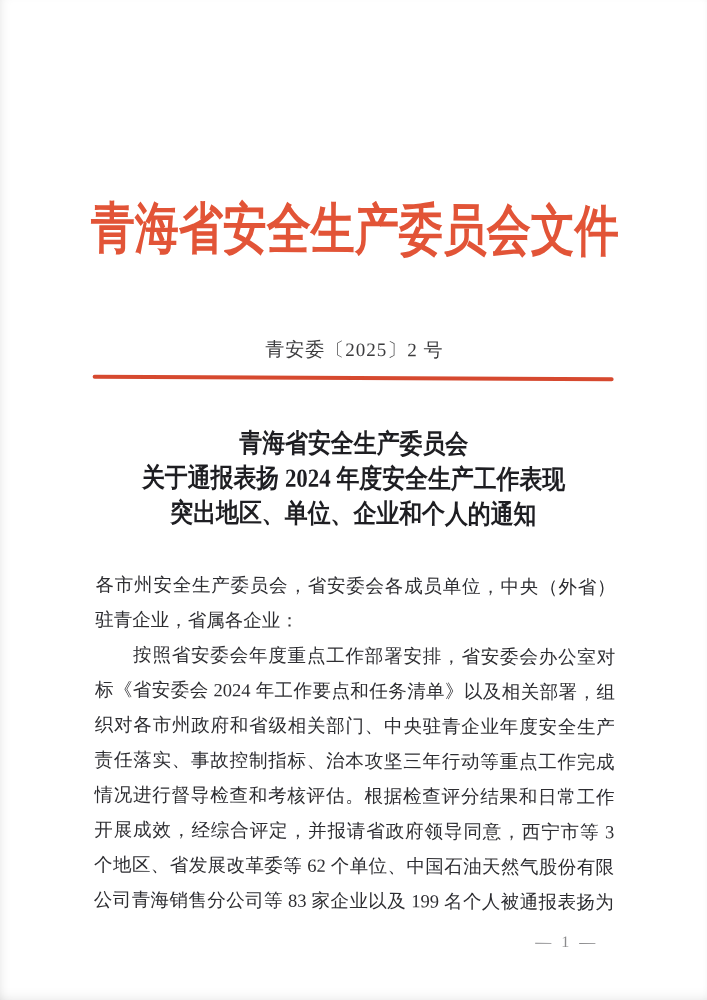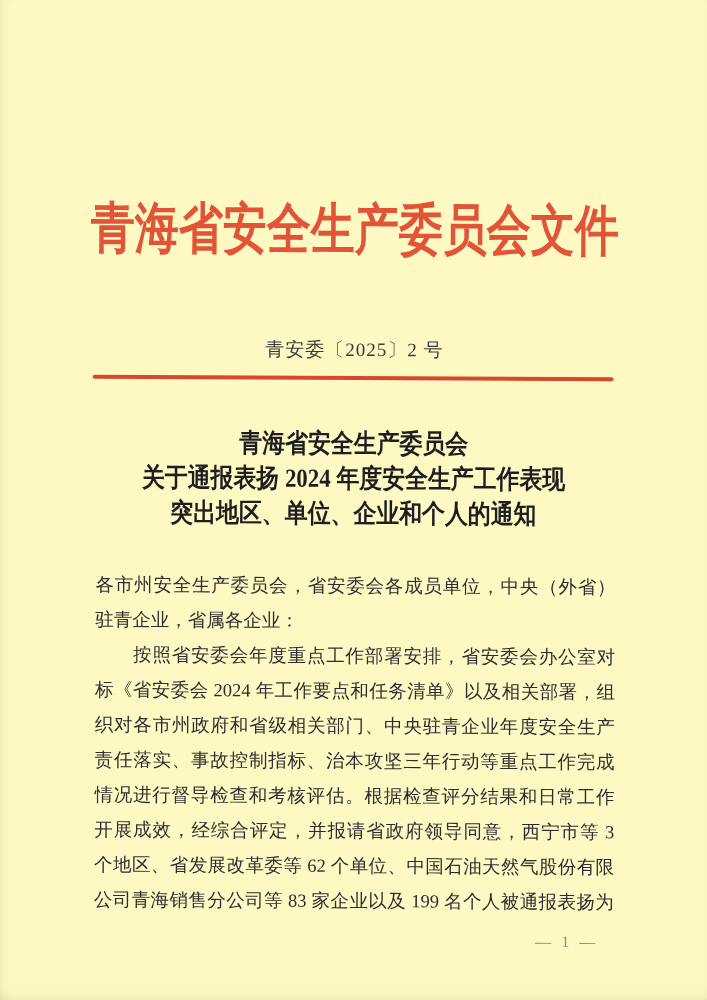--- a/index.html
+++ b/index.html
@@ -7,21 +7,21 @@
     padding: 0;
     background: #eceae7;
     font-family: "Liberation Serif", "DejaVu Serif", serif;
   }
   .stage {
     position: relative;
     width: 707px;
     height: 1000px;
     margin: 0 auto;
     overflow: hidden;
-    background: #fef9c3;
+    background: #ffffff;
     box-shadow: inset 8px 0 12px -8px rgba(0,0,0,0.10),
                 inset 0 -10px 14px -10px rgba(0,0,0,0.10),
                 inset -4px 0 8px -6px rgba(0,0,0,0.05);
   }
   .content {
     position: absolute;
     inset: 0;
     transform: rotate(0.3deg);
     transform-origin: 50% 50%;
   }

